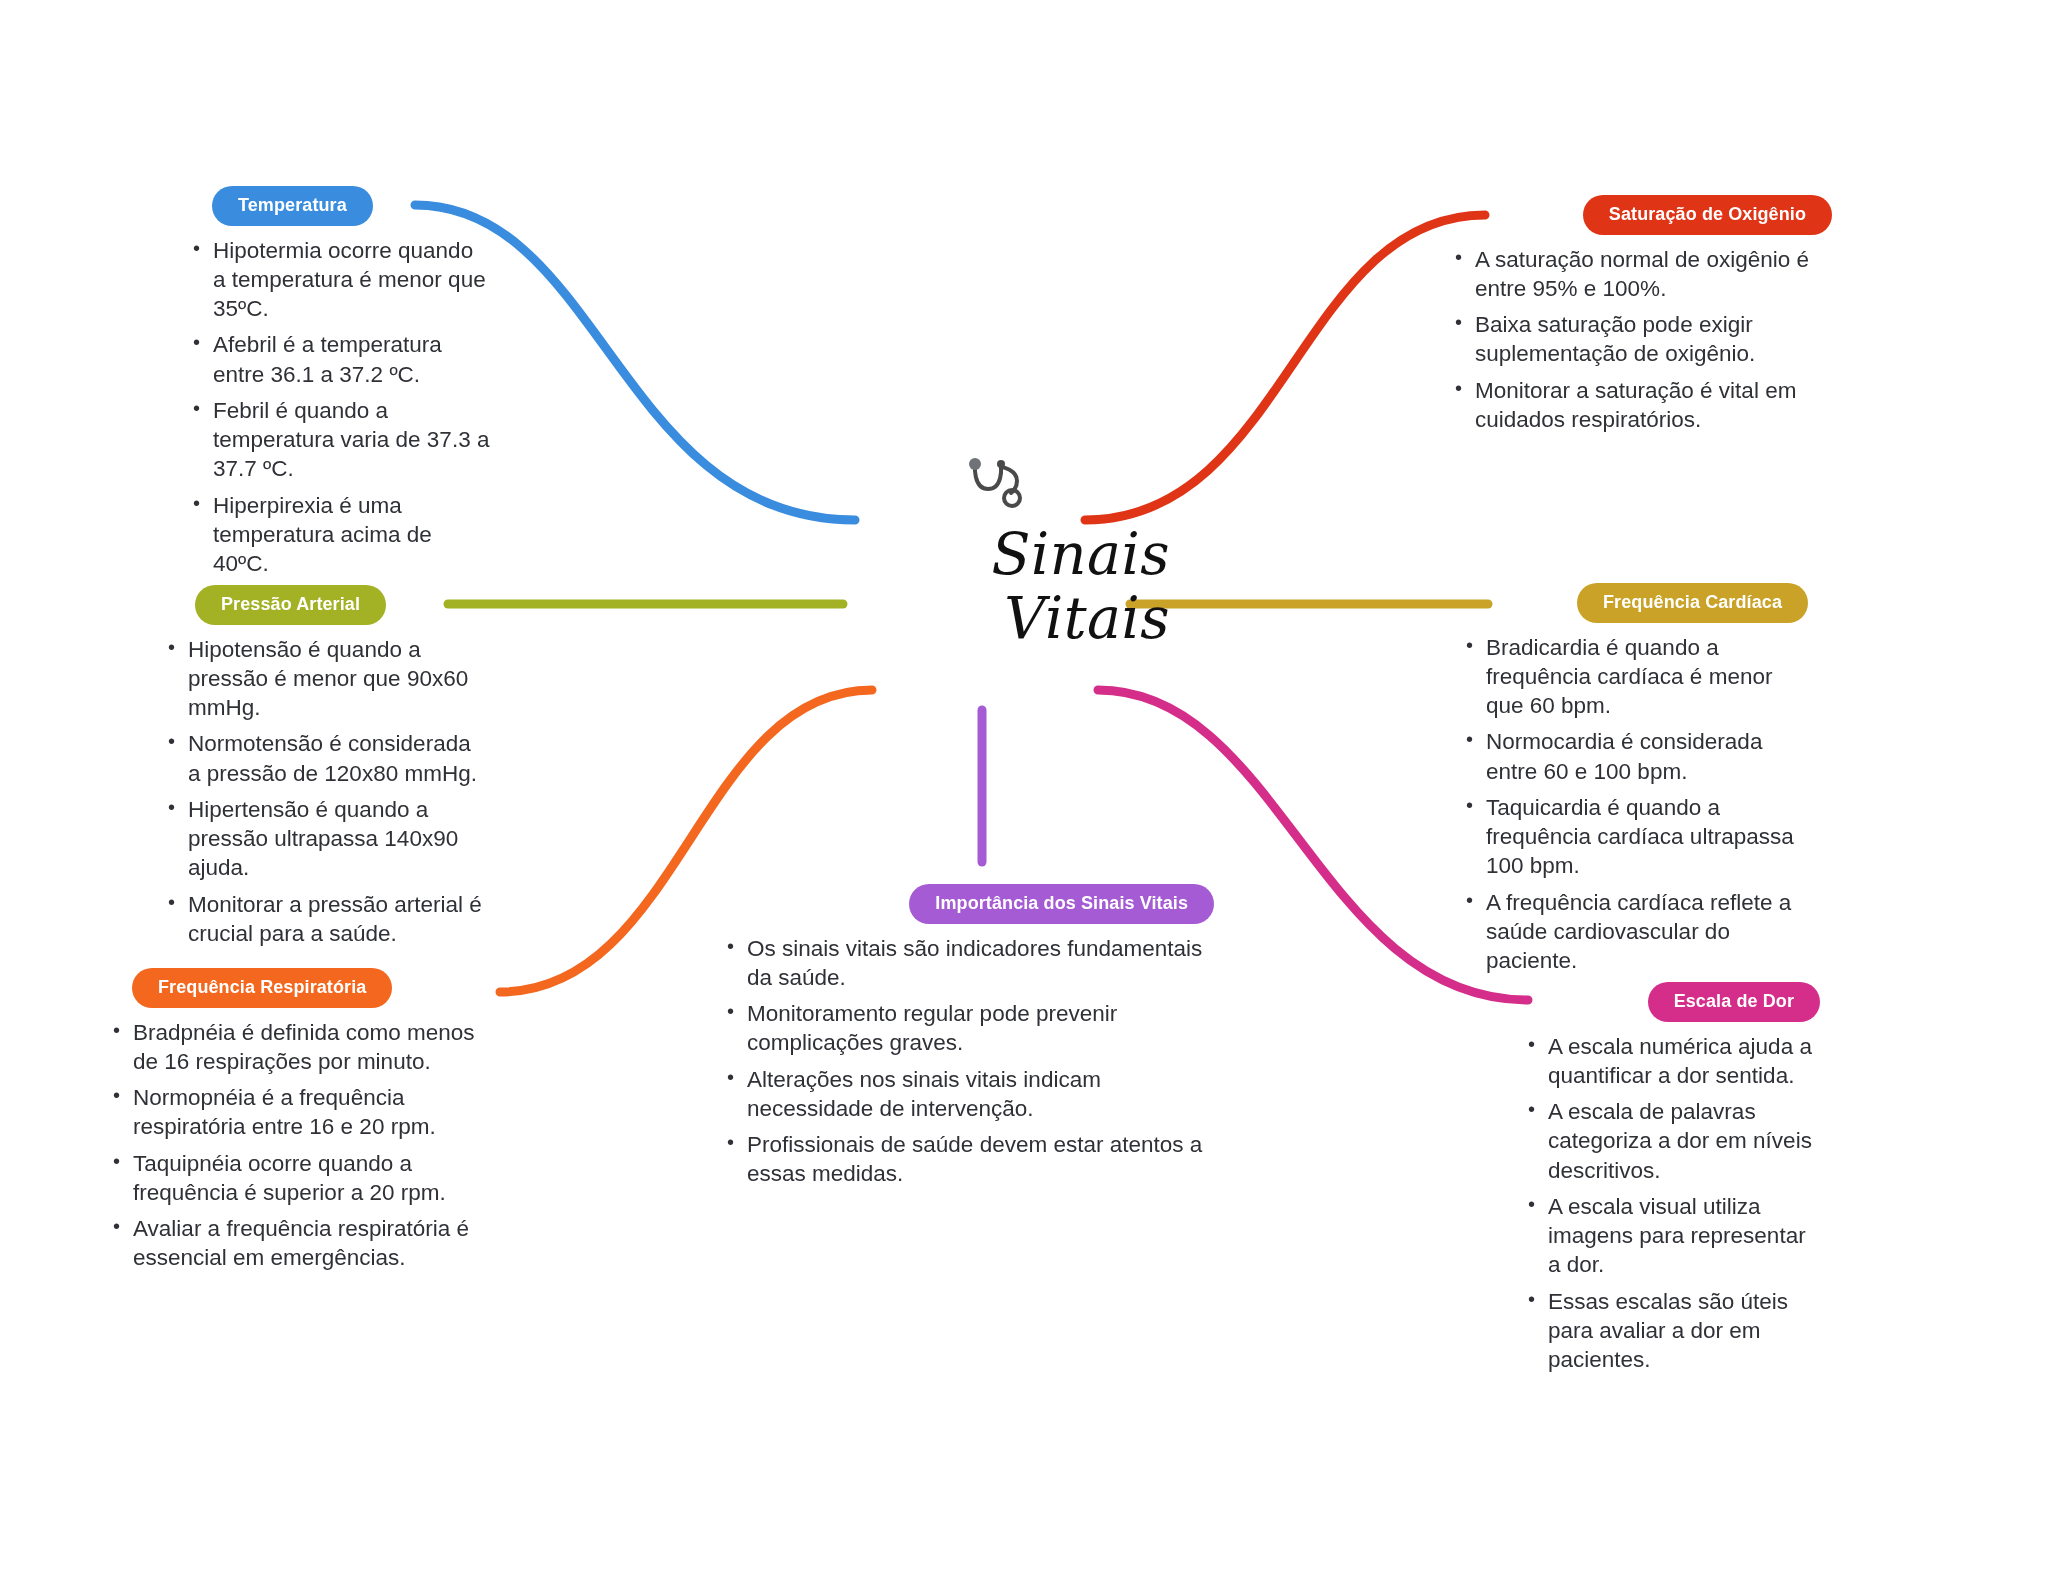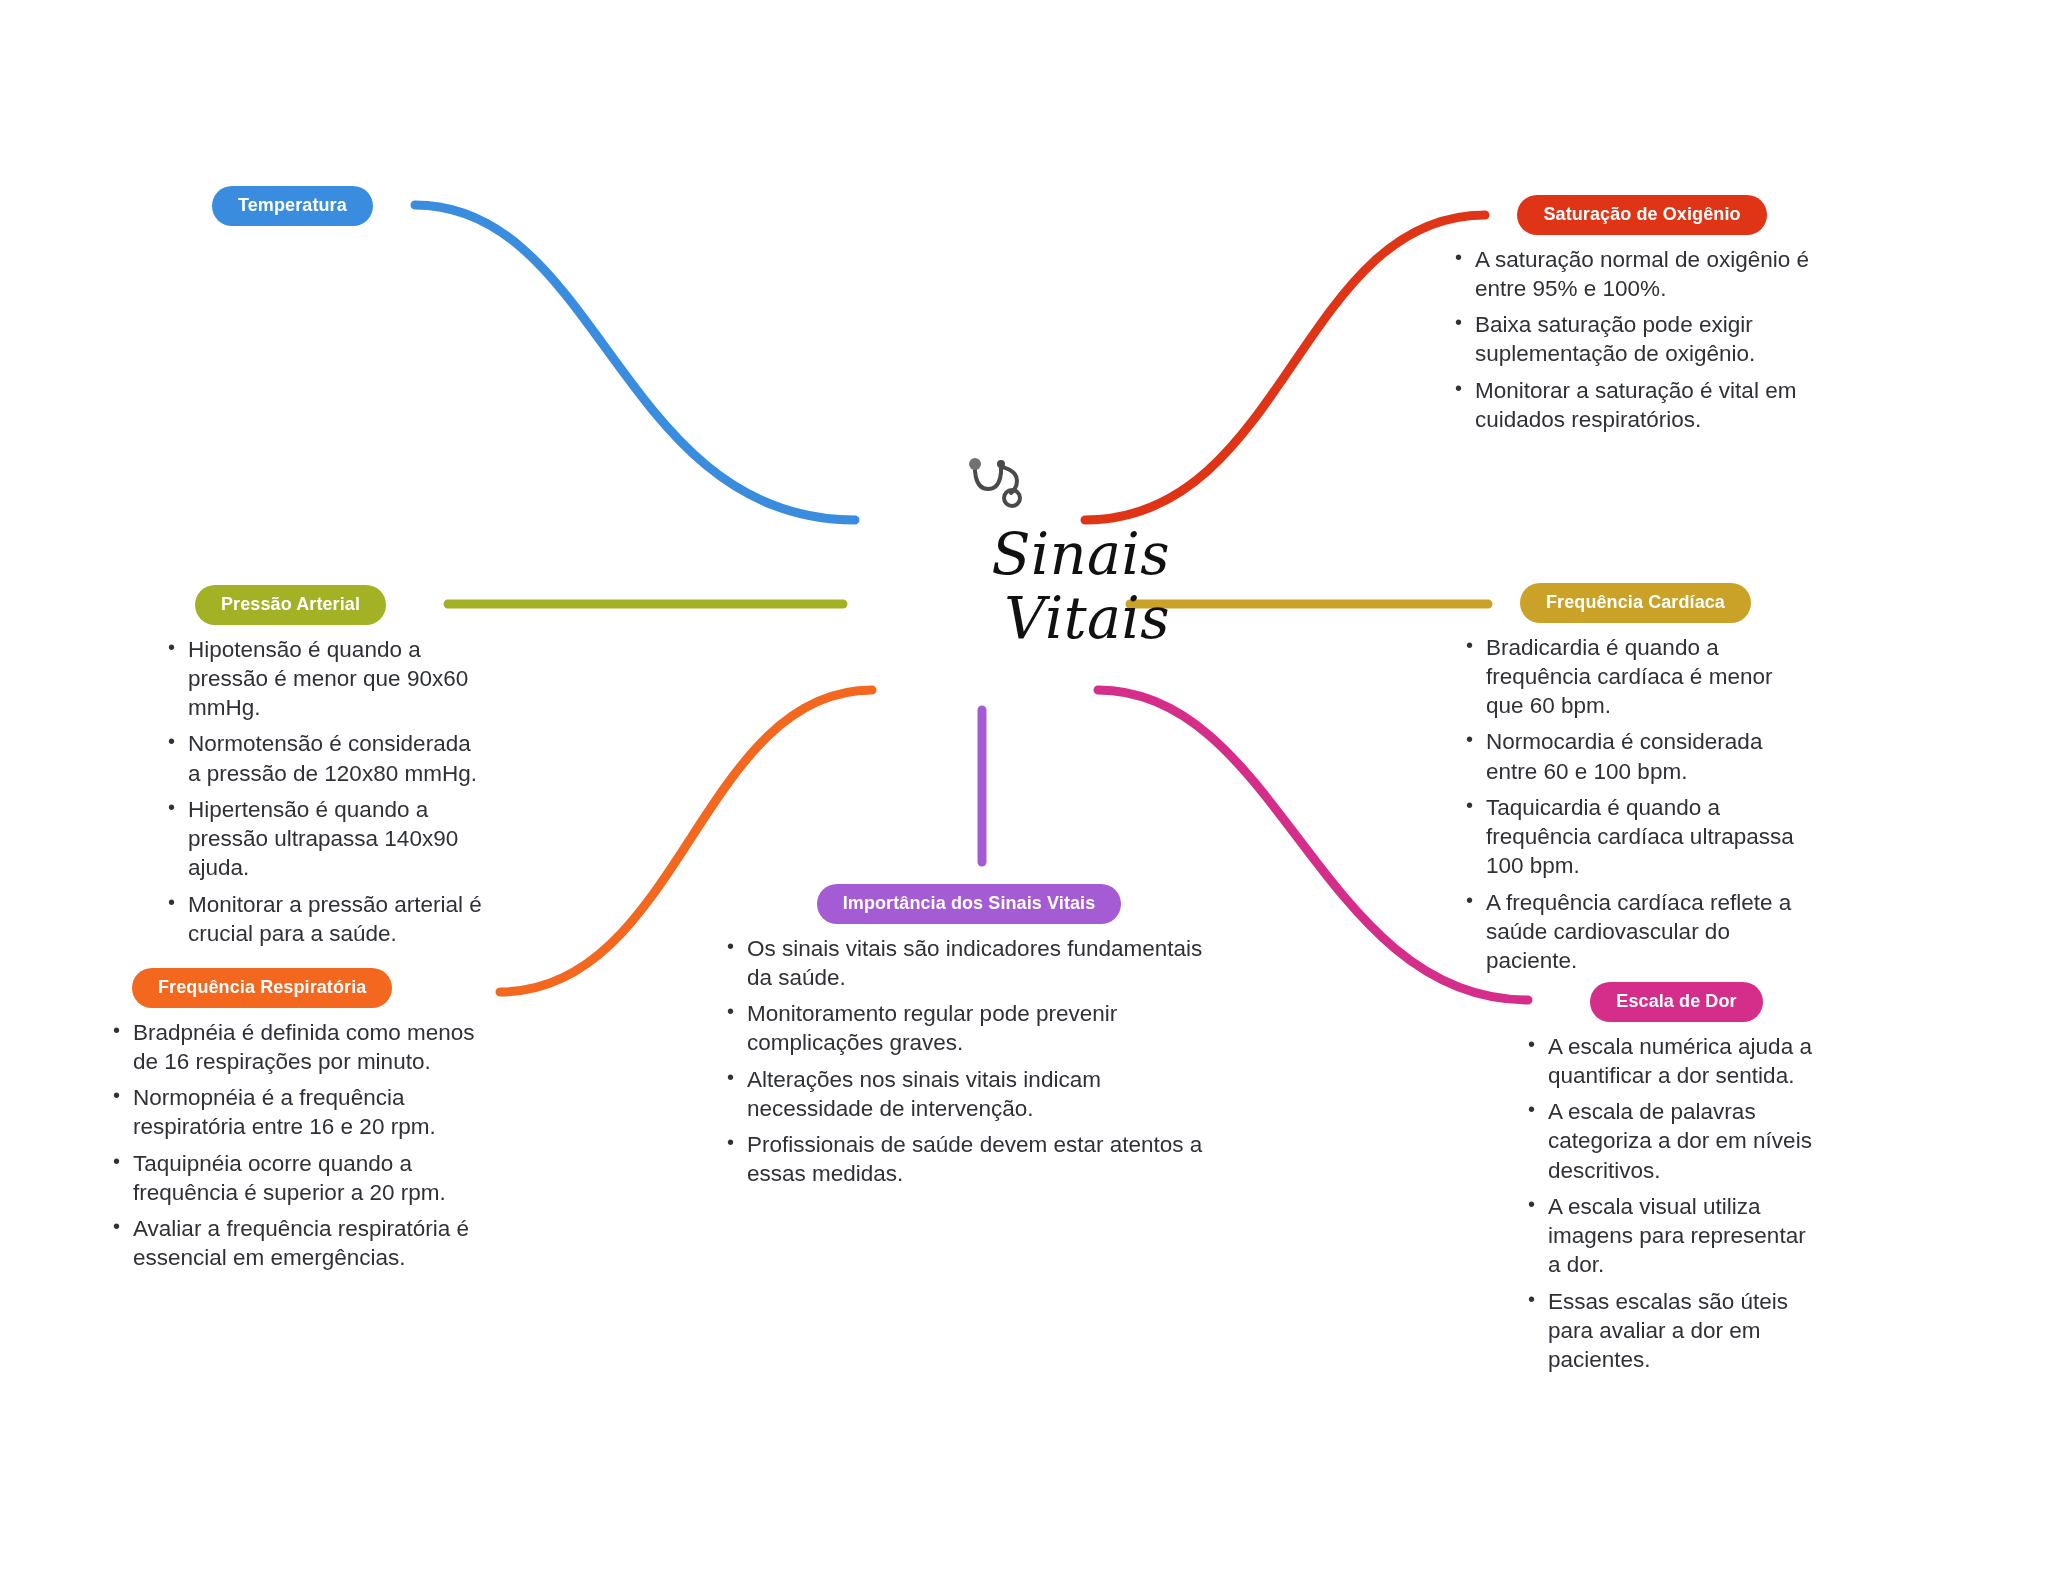--- a/index.html
+++ b/index.html
@@ -52,21 +52,21 @@
     border-radius: 999px;
     color: #ffffff;
     font-size: 18px;
     font-weight: bold;
     letter-spacing: 0.1px;
     padding: 9px 26px 10px 26px;
     white-space: nowrap;
     line-height: 1.15;
   }
   .pill-wrap { display: block; }
-  .pill-wrap.center { text-align: center; }
+  .pill-wrap.center { text-align: right; }
   .pill-wrap.left   { text-align: left; }
 
   ul.points {
     list-style: none;
     margin-top: 10px;
   }
   ul.points li {
     position: relative;
     padding-left: 23px;
     font-size: 22.5px;
@@ -133,20 +133,26 @@
       <circle cx="51" cy="43" r="8" fill="none" stroke="#4a4a4a" stroke-width="4"></circle>
     </svg>
     <div class="hub-title">Sinais</div>
     <div class="hub-title">Vitais</div>
   </div>
 
   <div class="branch" id="branch-temperatura">
     <div class="pill-wrap left">
       <span class="pill" style="background:#3A8DDE">Temperatura</span>
     </div>
+    <ul class="points">
+      <li>Hipotermia ocorre quando a temperatura é menor que 35ºC.</li>
+      <li>Afebril é a temperatura entre 36.1 a 37.2 ºC.</li>
+      <li>Febril é quando a temperatura varia de 37.3 a 37.7 ºC.</li>
+      <li>Hiperpirexia é uma temperatura acima de 40ºC.</li>
+    </ul>
   </div>
 
   <div class="branch" id="branch-saturacao">
     <div class="pill-wrap center">
       <span class="pill" style="background:#E03416">Saturação de Oxigênio</span>
     </div>
     <ul class="points">
       <li>A saturação normal de oxigênio é entre 95% e 100%.</li>
       <li>Baixa saturação pode exigir suplementação de oxigênio.</li>
       <li>Monitorar a saturação é vital em cuidados respiratórios.</li>

